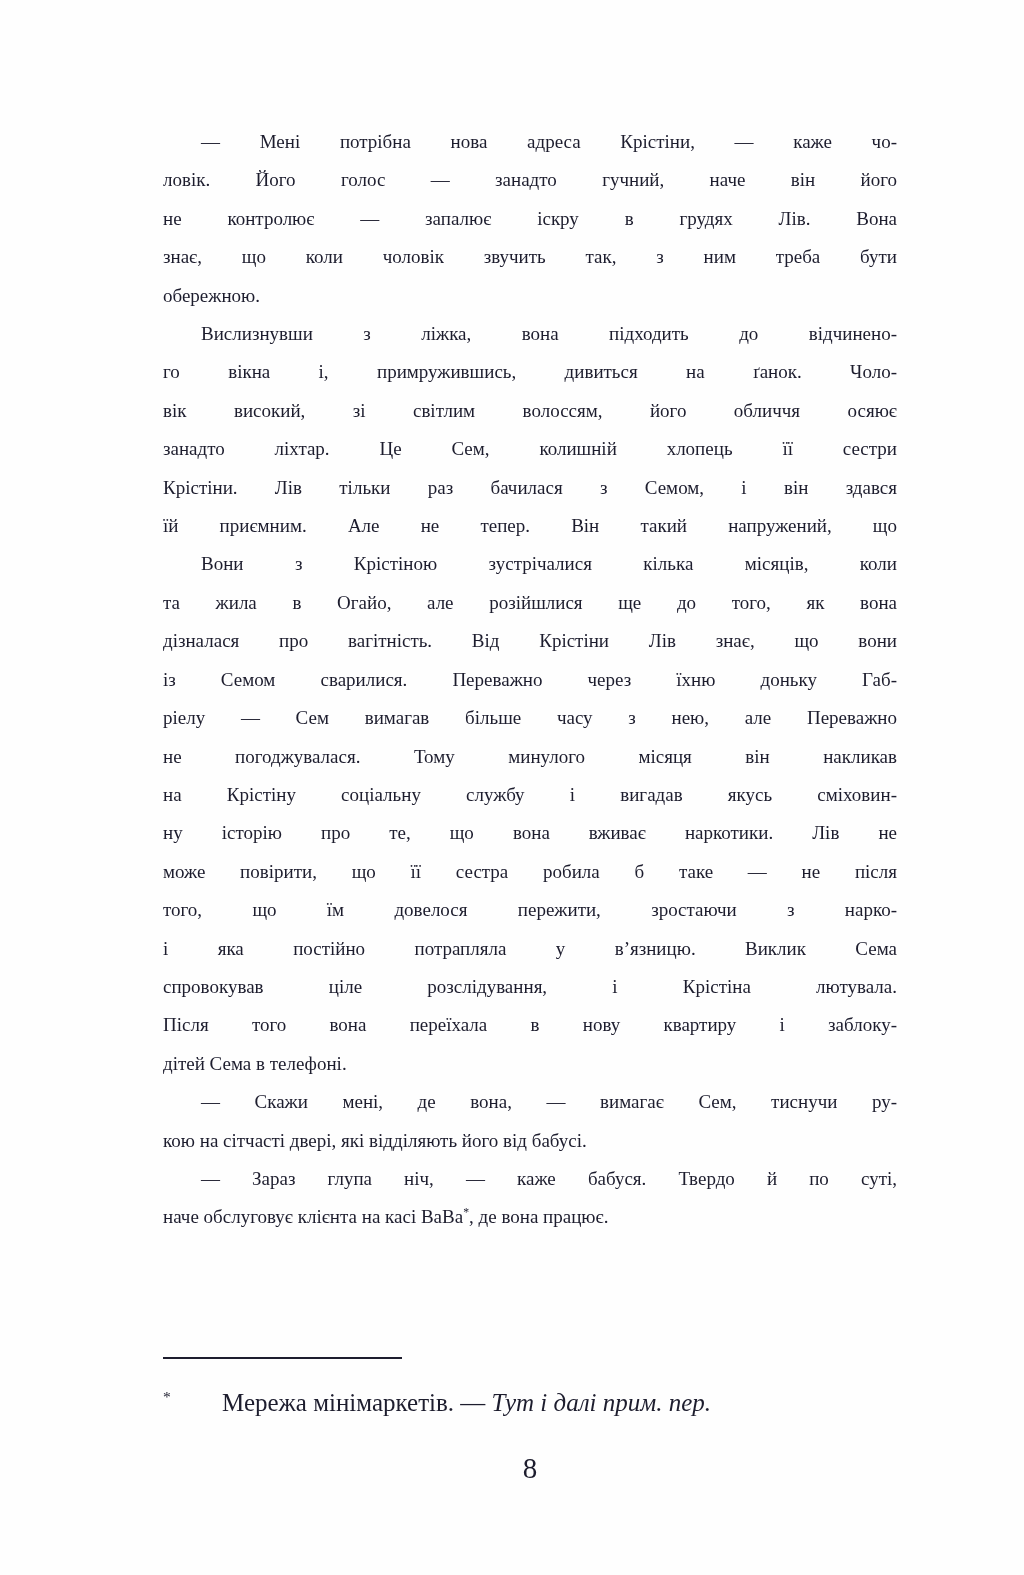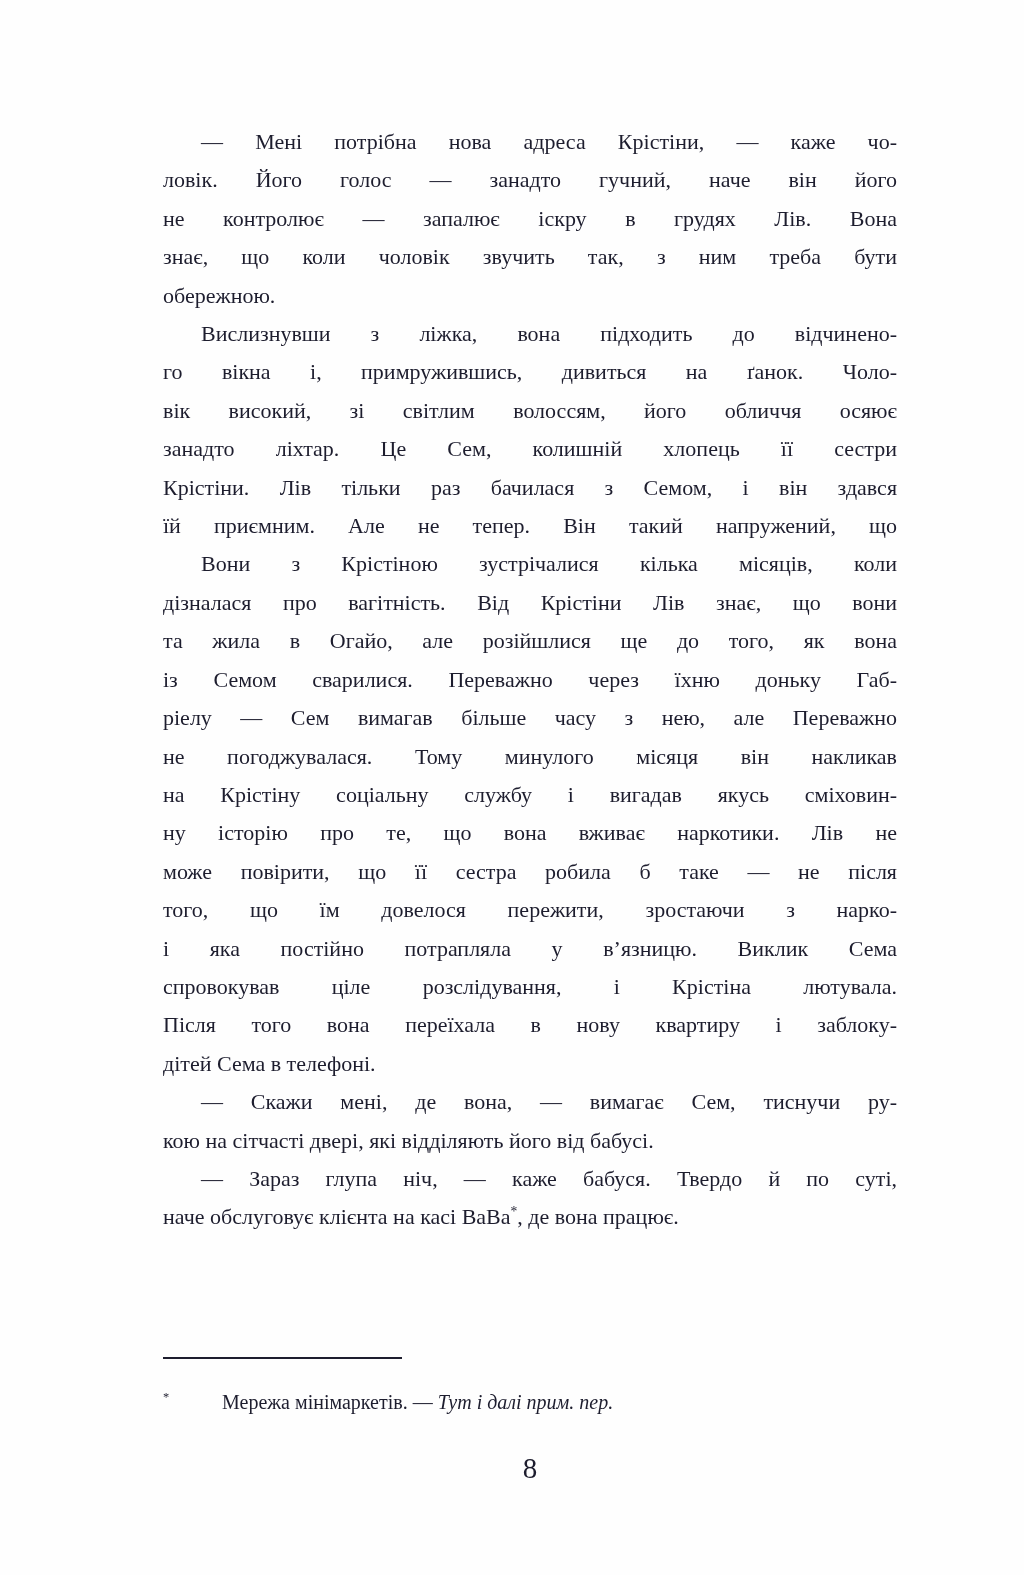--- a/index.html
+++ b/index.html
@@ -15,21 +15,21 @@
     position: relative;
     width: 1024px;
     height: 1575px;
     overflow: hidden;
   }
   .textblock {
     position: absolute;
     left: 163px;
     top: 123px;
     width: 734px;
-    font-size: 22px;
+    font-size: 19px;
     line-height: 38.4px;
   }
   .paragraph { margin: 0; }
   .line {
     text-align: justify;
     text-align-last: justify;
   }
   .line.first { text-indent: 38px; }
   .line.para-end { text-align-last: left; }
   sup.star {
@@ -43,21 +43,21 @@
     top: 1357px;
     width: 239px;
     height: 2px;
     background: #23233a;
   }
   .footnote {
     position: absolute;
     left: 163px;
     top: 1381px;
     width: 734px;
-    font-size: 20px;
+    font-size: 25px;
     line-height: 32px;
   }
   .footnote .marker {
     display: inline-block;
     width: 59px;
     font-size: 0.62em;
     vertical-align: super;
   }
   .footnote .italic { font-style: italic; }
   .page-number {
@@ -84,22 +84,22 @@
       <div class="paragraph">
         <div class="line first">Вислизнувши з ліжка, вона підходить до відчинено-</div>
         <div class="line">го вікна і, примружившись, дивиться на ґанок. Чоло-</div>
         <div class="line">вік високий, зі світлим волоссям, його обличчя осяює</div>
         <div class="line">занадто ліхтар. Це Сем, колишній хлопець її сестри</div>
         <div class="line">Крістіни. Лів тільки раз бачилася з Семом, і він здався</div>
         <div class="line">їй приємним. Але не тепер. Він такий напружений, що</div>
       </div>
       <div class="paragraph">
         <div class="line first">Вони з Крістіною зустрічалися кілька місяців, коли</div>
+        <div class="line">та жила в Огайо, але розійшлися ще до того, як вона</div>
         <div class="line">дізналася про вагітність. Від Крістіни Лів знає, що вони</div>
-        <div class="line">та жила в Огайо, але розійшлися ще до того, як вона</div>
         <div class="line">із Семом сварилися. Переважно через їхню доньку Габ-</div>
         <div class="line">ріелу — Сем вимагав більше часу з нею, але Переважно</div>
         <div class="line">не погоджувалася. Тому минулого місяця він накликав</div>
         <div class="line">на Крістіну соціальну службу і вигадав якусь сміховин-</div>
         <div class="line">ну історію про те, що вона вживає наркотики. Лів не</div>
         <div class="line">може повірити, що її сестра робила б таке — не після</div>
         <div class="line">того, що їм довелося пережити, зростаючи з нарко-</div>
         <div class="line">і яка постійно потрапляла у в’язницю. Виклик Сема</div>
         <div class="line">спровокував ціле розслідування, і Крістіна лютувала.</div>
         <div class="line">Після того вона переїхала в нову квартиру і заблоку-</div>

